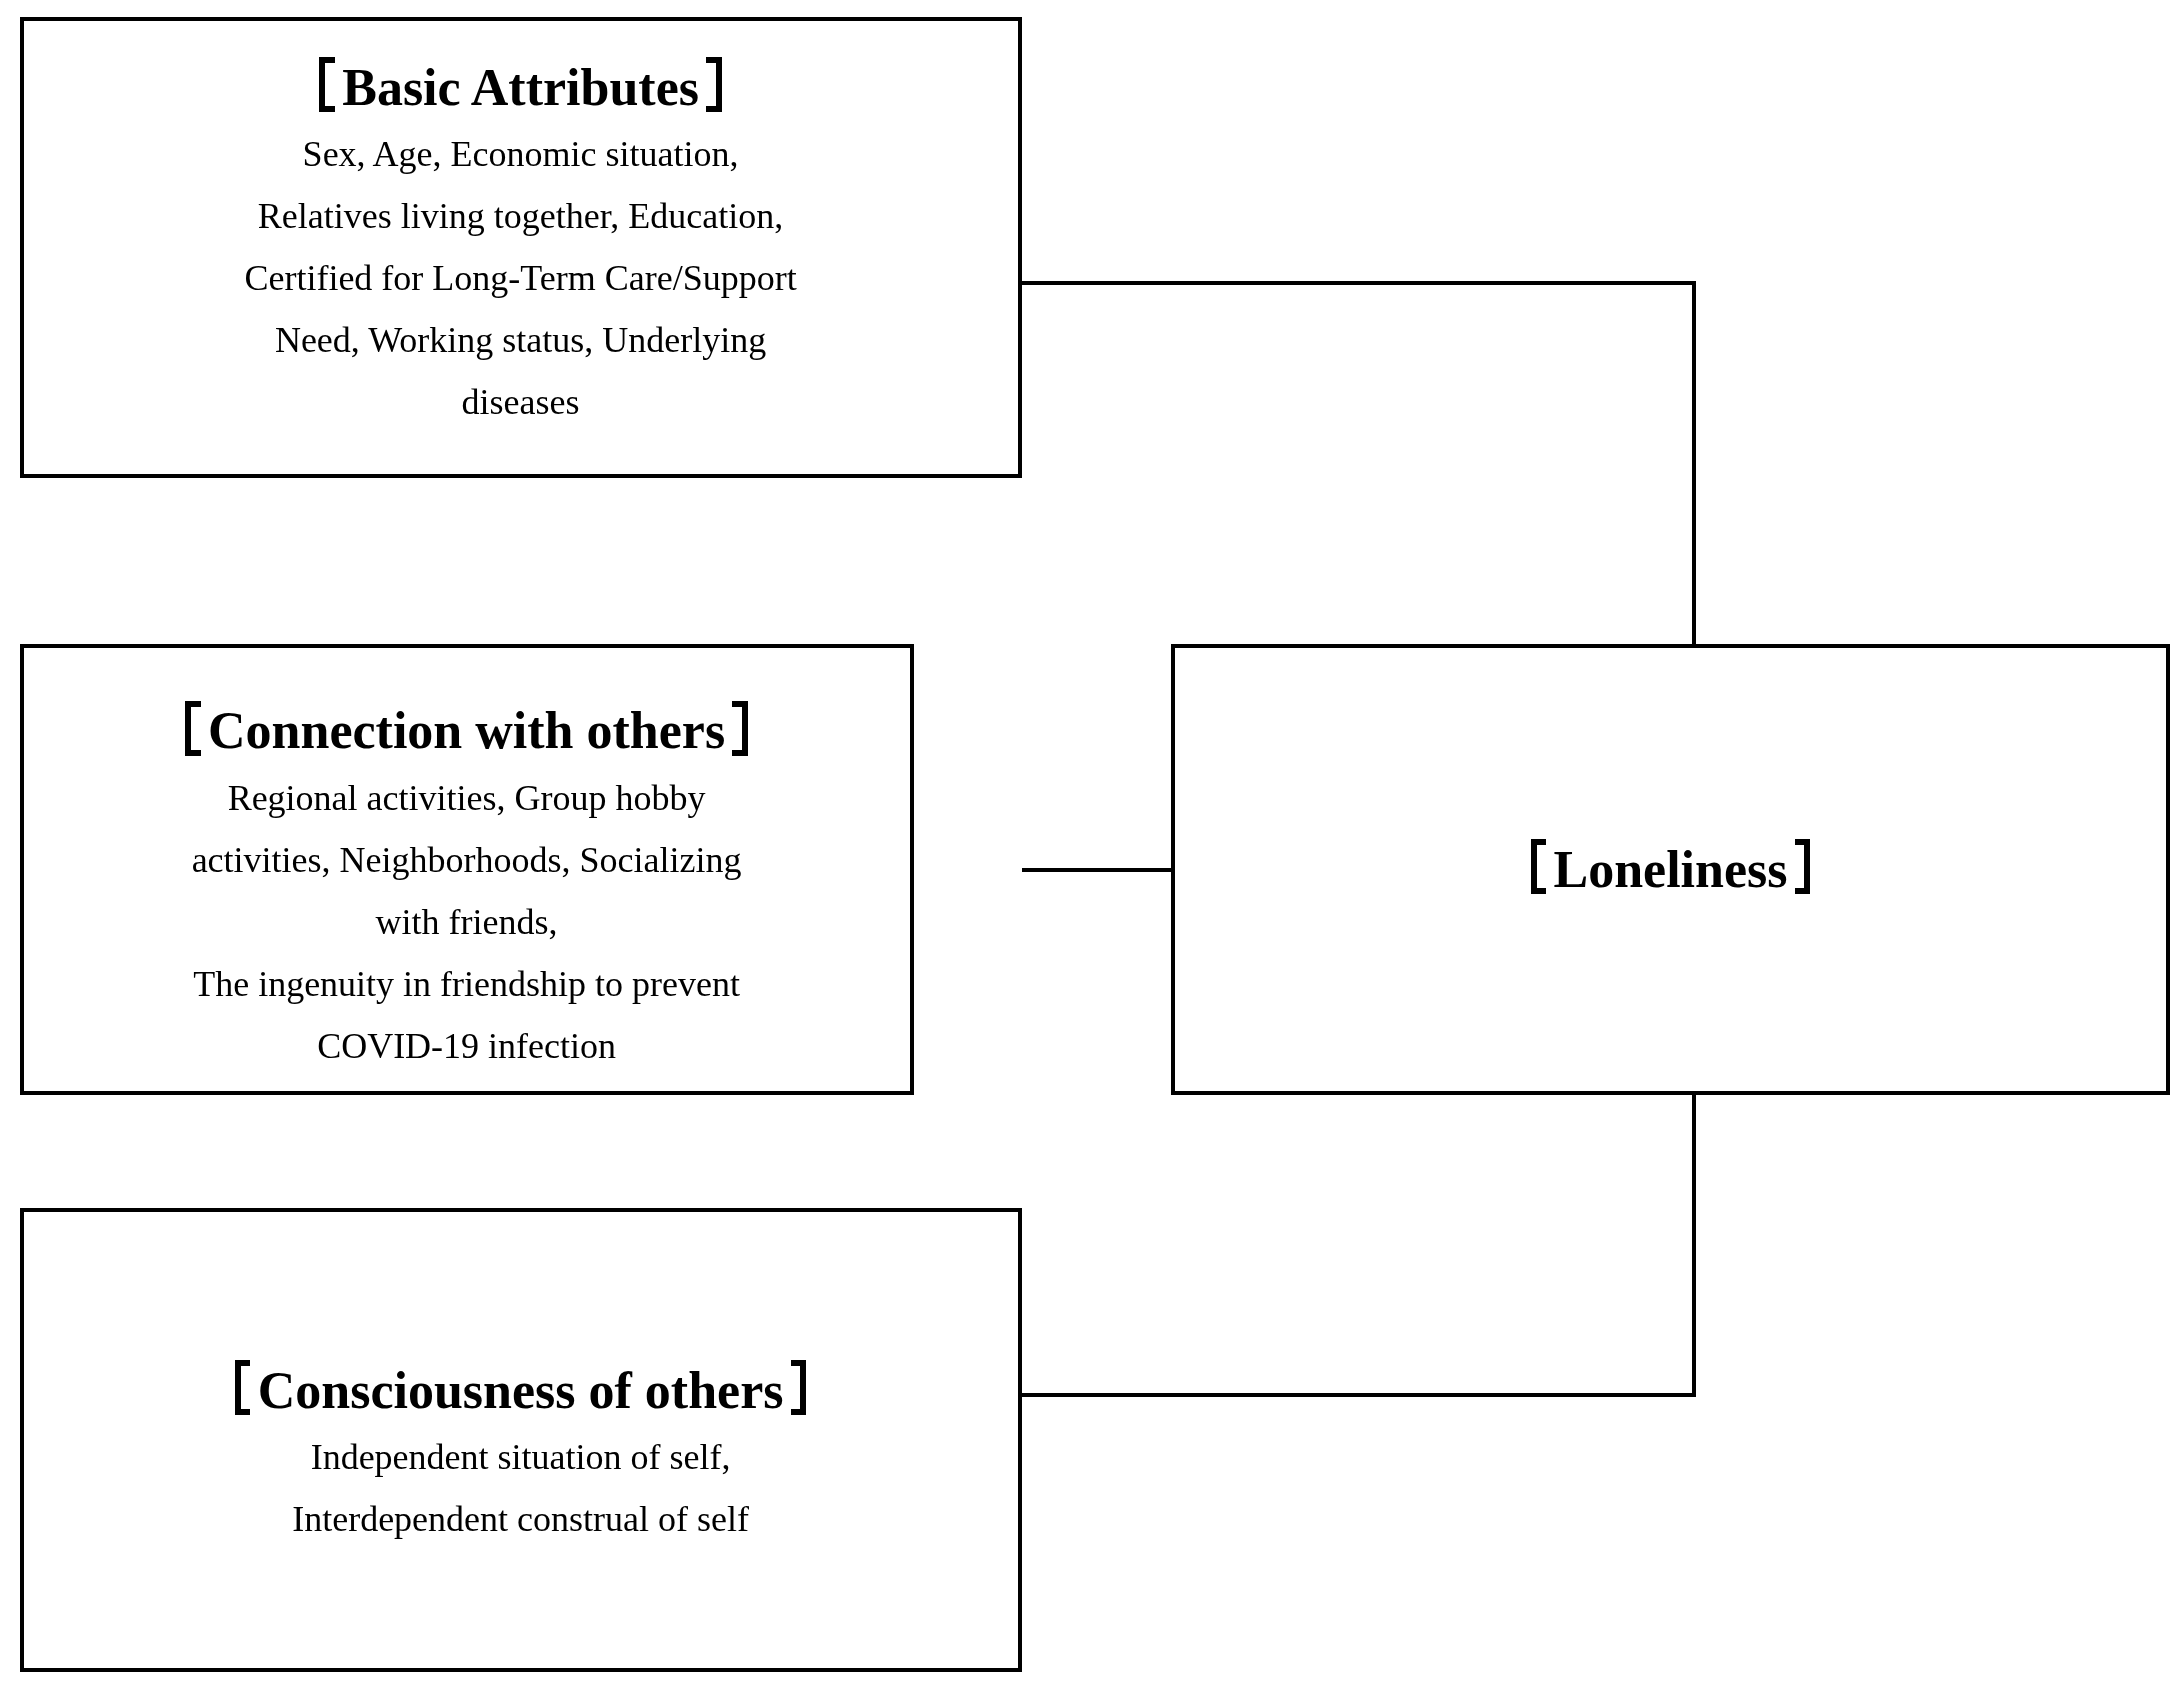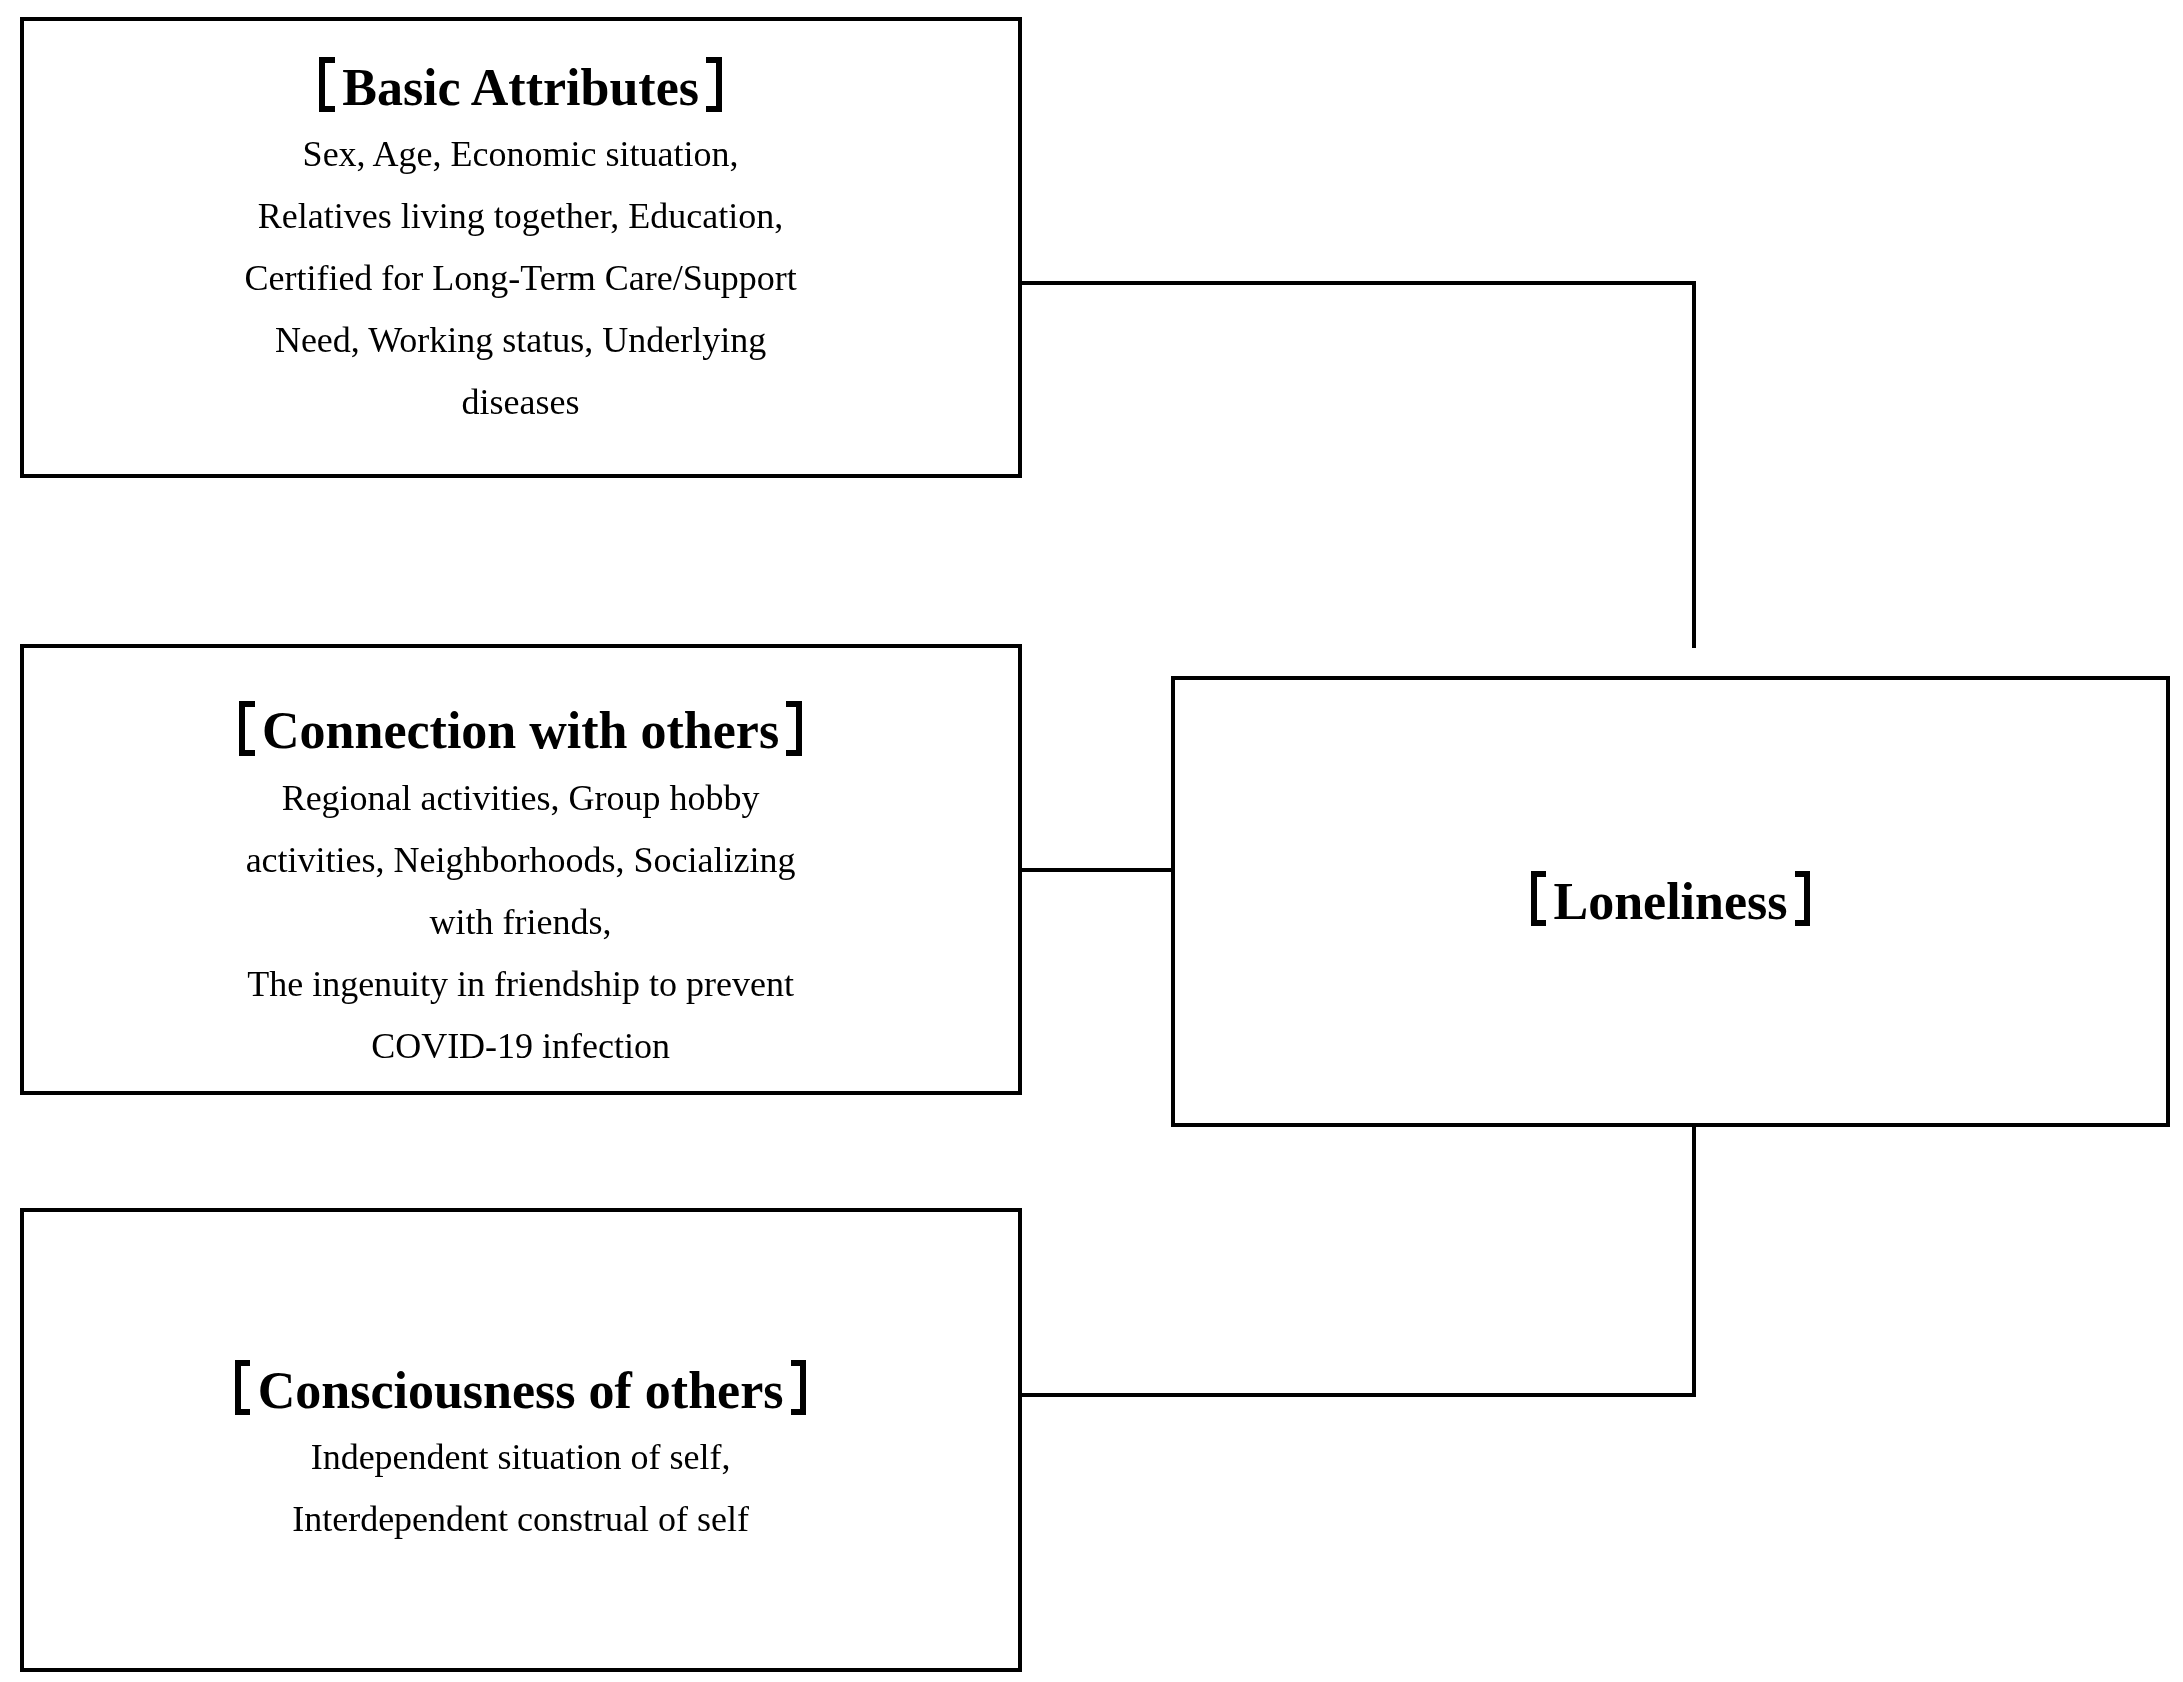--- a/index.html
+++ b/index.html
@@ -39,23 +39,23 @@
     display:inline-block;
     box-sizing:border-box;
     width:0.30em;height:1.06em;
     border:0.13em solid currentColor;
     vertical-align:-0.15em;
   }
   .lbk{border-right:none;margin-right:0.14em;}
   .rbk{border-left:none;margin-left:0.14em;}
 
   #box-basic{left:19.6px;top:16.7px;width:1002px;height:461px;padding-top:36px;}
-  #box-connection{left:19.6px;top:644px;width:1002px;height:451px;padding-top:52px;}
+  #box-connection{left:19.6px;top:644px;width:894px;height:451px;padding-top:52px;}
   #box-consciousness{left:19.6px;top:1208px;width:1002px;height:464px;justify-content:center;padding-top:30px;}
-  #box-loneliness{left:1171px;top:644px;width:999px;height:451px;justify-content:center;margin-top:32px;}
+  #box-loneliness{left:1171px;top:644px;width:999px;height:451px;justify-content:center;}
 
   #conn-basic-h{left:1022px;top:281px;width:674px;height:4.2px;}
   #conn-basic-v{left:1692px;top:281px;width:4.2px;height:367px;}
   #conn-connection-h{left:1022px;top:868px;width:149px;height:4.2px;}
   #conn-consciousness-h{left:1022px;top:1393px;width:674px;height:4.2px;}
   #conn-consciousness-v{left:1692px;top:1091px;width:4.2px;height:306px;}
 </style>
 </head>
 <body>
 

